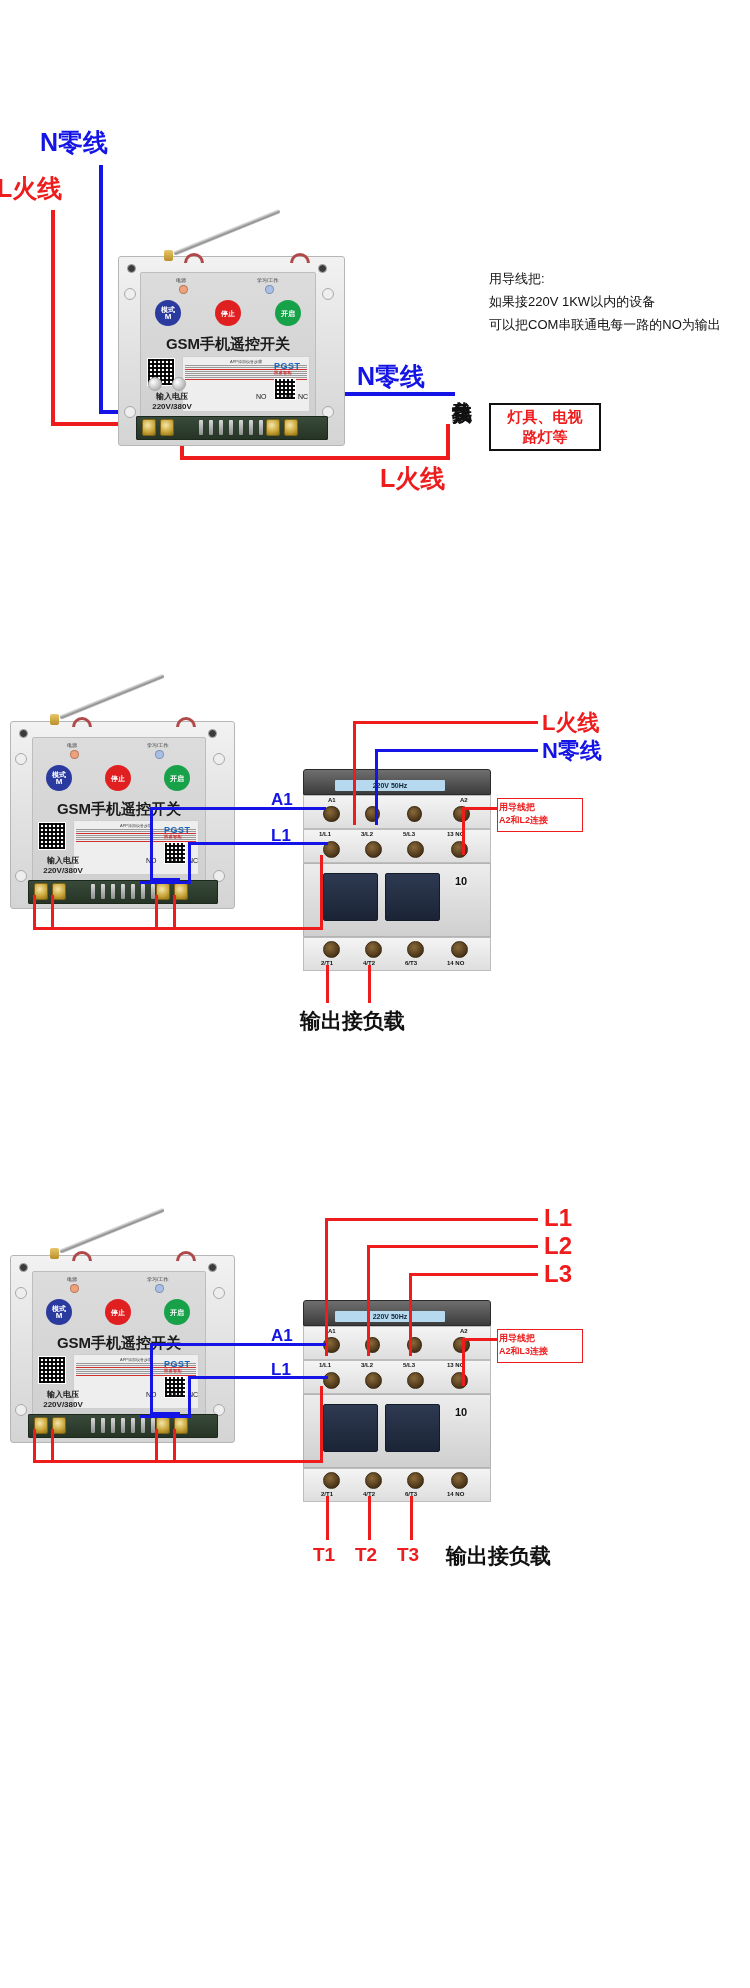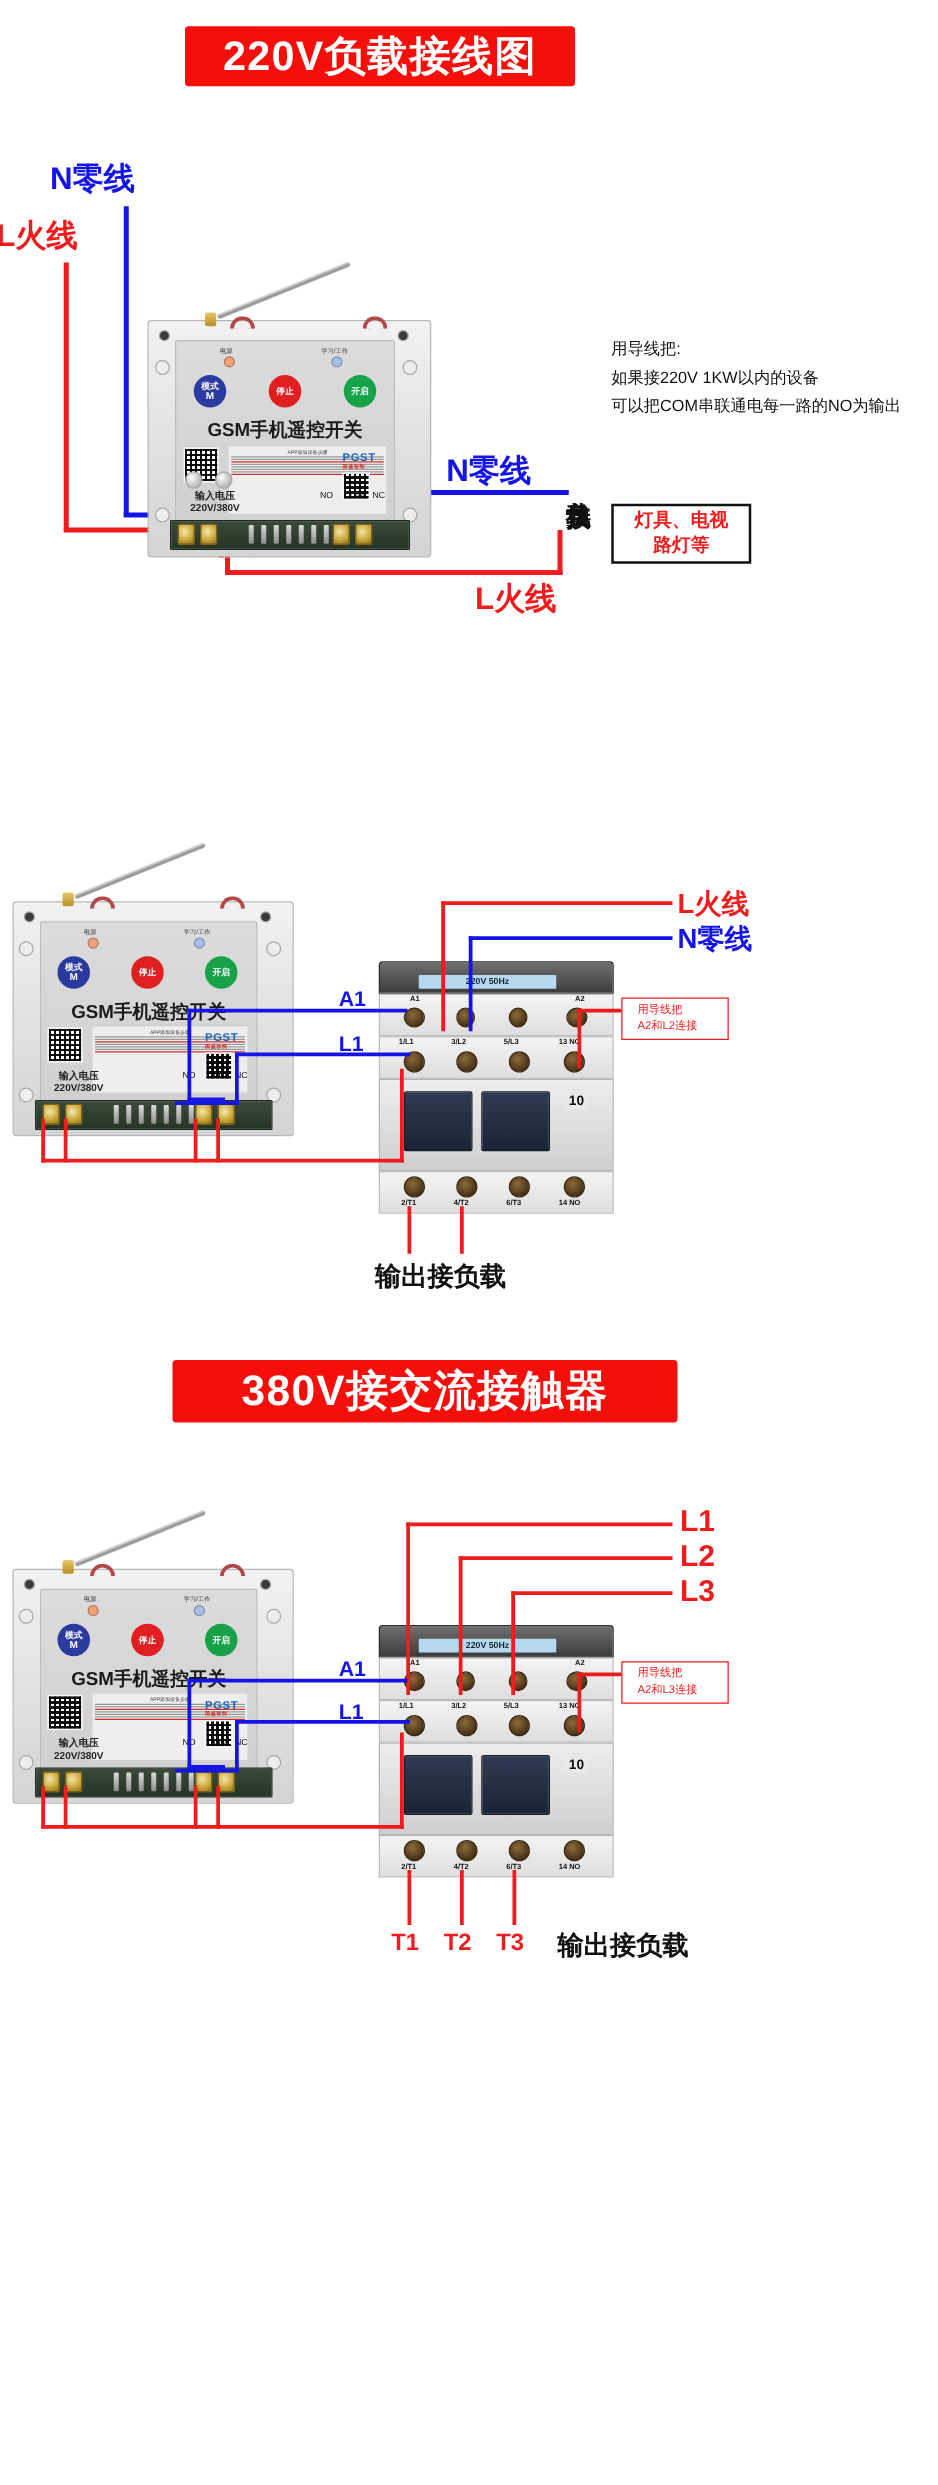--- a/index.html
+++ b/index.html
@@ -115,21 +115,21 @@
     color:#ee1c1c; font-weight:bold; line-height:1.35;
     display:flex; flex-direction:column; align-items:center; justify-content:center;
     text-align:center;
   }
   .vert-lab {
     position:absolute; color:#111; font-weight:bold; line-height:1.02;
     writing-mode:vertical-rl; text-orientation:upright; letter-spacing:0;
   }
   .redbox {
     position:absolute; border:1px solid #ee1c1c; background:#fff;
-    color:#ee1c1c; line-height:1.4; padding:2px 12px;
+    color:#ee1c1c; line-height:1.4; padding:2px 1px;font-weight:bold;
   }
 
   
   .contactor { position:absolute; }
   .ct-top {
     position:absolute; left:0; width:100%;
     background:linear-gradient(180deg,#6f6f6f,#3c3c3c);
     border:1px solid #2a2a2a; border-radius:3px 3px 0 0;
   }
   .ct-coil-lab {
@@ -159,21 +159,20 @@
   .ct-num {
     position:absolute; color:#111; font-weight:bold;
     background:#e9e9e9; padding:0 2px; border-radius:1px;
   }
 </style>
 </head>
 <body>
 
 <div class="section" style="top:0;height:545px;">
 
-  <div class="banner" id="banner1">220V负载接线图</div>
 
   <div class="w blue v" style="left:99px;top:165px;width:4px;height:248px;"></div>
   <div class="w blue h" style="left:99px;top:410px;width:104px;height:4px;"></div>
   <div class="w blue v" style="left:199px;top:410px;width:4px;height:35px;"></div>
 
   <div class="w red v" style="left:51px;top:210px;width:4px;height:215px;"></div>
   <div class="w red h" style="left:51px;top:422px;width:128px;height:4px;"></div>
   <div class="w red v" style="left:175px;top:422px;width:4px;height:24px;"></div>
 
   <div class="w blue h" style="left:293px;top:392px;width:162px;height:4px;"></div>
@@ -429,21 +428,20 @@
   <div class="redbox" style="left:497px;top:253px;width:86px;height:34px;font-size:9px;">
     <div>用导线把</div>
     <div>A2和L2连接</div>
   </div>
 
   <div class="lab blk" style="left:300px;top:462px;font-size:21px;">输出接负载</div>
 </div>
 
 <div class="section" style="top:1060px;height:928px;">
 
-  <div class="banner" id="banner3" style="top:28px;">380V接交流接触器</div>
 
   <div class="device" style="left:10px;top:195px;width:225px;height:188px;">
     <div class="dev-body"></div>
     <div class="ant-base" style="left:40px;top:-7px;"></div>
     <div class="antenna-rod" style="left:50px;top:-6px;width:112px;transform:rotate(-22deg);"></div>
     <div class="clip" style="left:62px;top:-4px;"></div>
     <div class="clip" style="left:166px;top:-4px;"></div>
 
     <div class="screw" style="left:9px;top:8px;width:9px;height:9px;background:#3b3b3b;"></div>
     <div class="screw" style="left:198px;top:8px;width:9px;height:9px;background:#3b3b3b;"></div>

